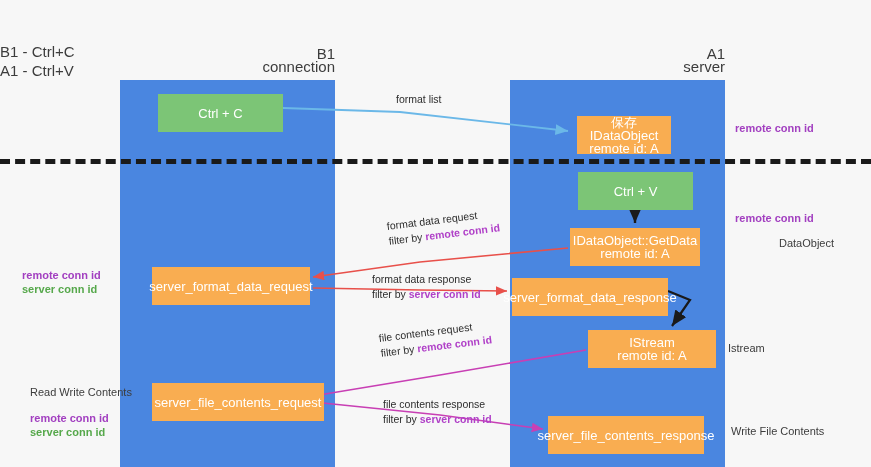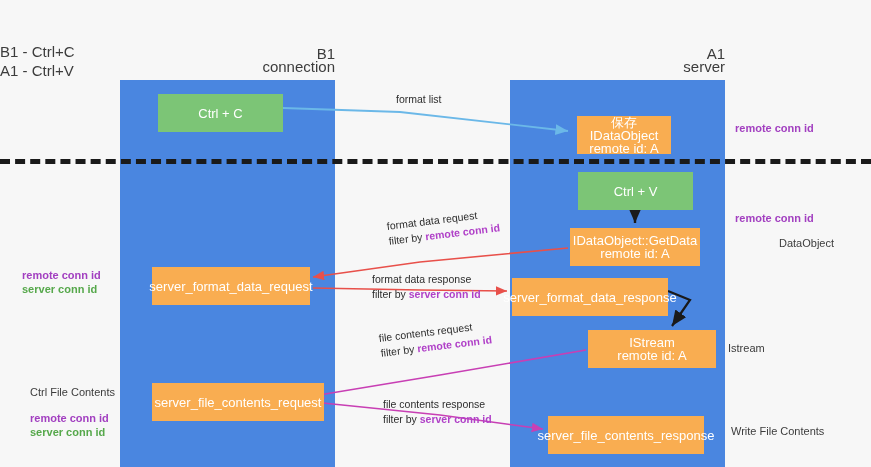--- a/index.html
+++ b/index.html
@@ -260,18 +260,18 @@
   <div class="side-label" id="sl-writefile">
     <span class="plain">Write File Contents</span>
   </div>
 
   <div class="side-label" id="sl-left-mid">
     <div class="purple">remote conn id</div>
     <div class="green">server conn id</div>
   </div>
 
   <div class="side-label" id="sl-left-bot">
-    <div class="plain" style="margin-bottom:12px">Ctrl File Contents</div>
+    <div class="plain" style="margin-bottom:12px">Read Write Contents</div>
     <div class="purple">remote conn id</div>
     <div class="green">server conn id</div>
   </div>
 
 </div>
 
 </body></html>

